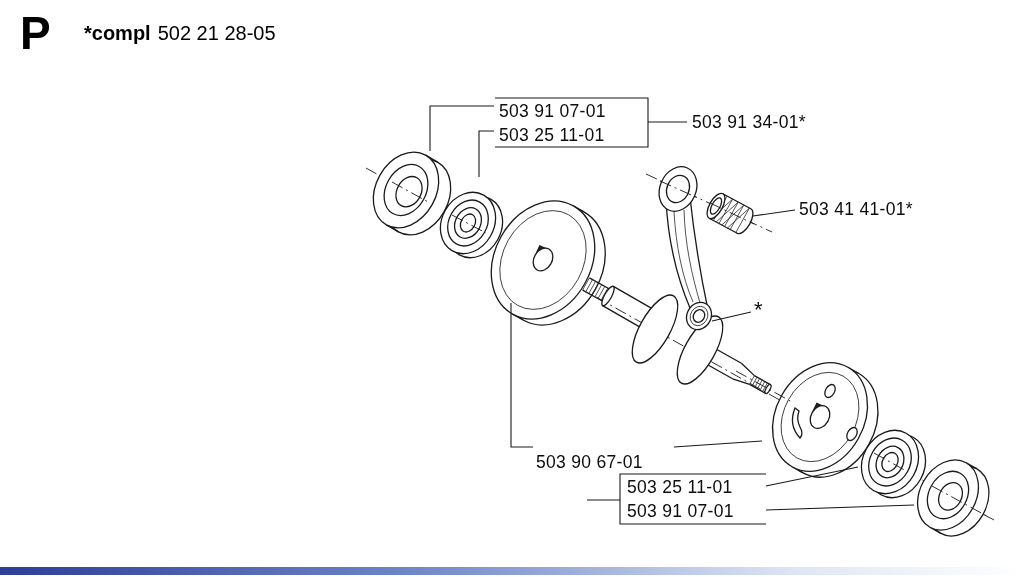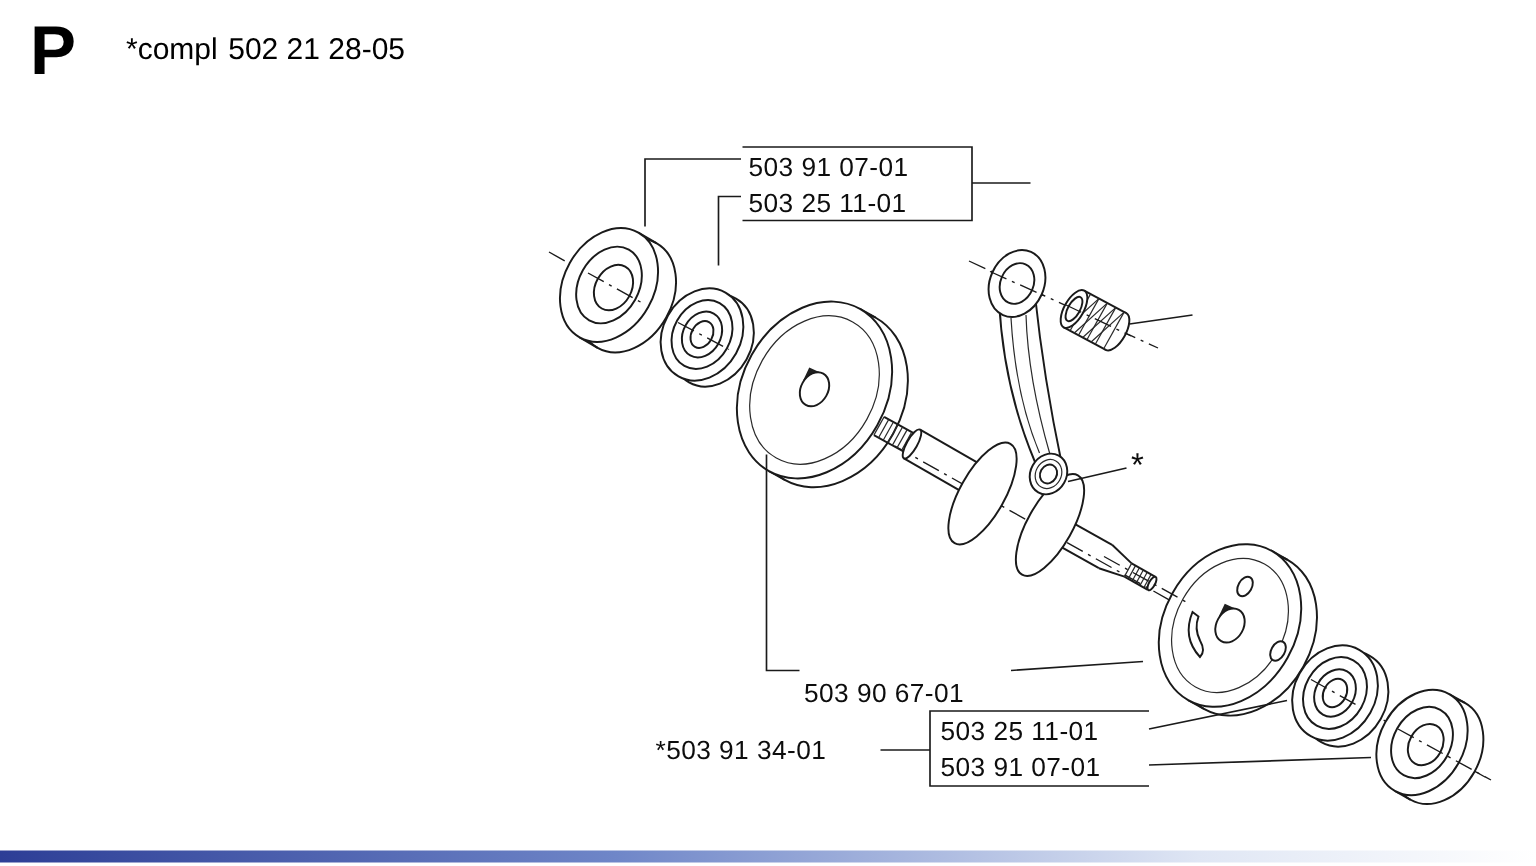--- a/index.html
+++ b/index.html
@@ -1,20 +1,20 @@
 <!DOCTYPE html>
 <html><head>
 <meta charset="utf-8">
 <style>
   html,body{margin:0;padding:0;background:#fff;}
   .page{position:relative;width:1024px;height:577px;background:#ffffff;overflow:hidden;
         font-family:"Liberation Sans",sans-serif;color:#111;}
   .letter{position:absolute;left:20px;top:6px;font-size:46px;font-weight:bold;color:#000;}
   .title{position:absolute;left:84px;top:22px;font-size:20px;color:#000;}
-  .title .b{font-weight:normal;margin-right:7px;}
+  .title .b{font-weight:bold;margin-right:7px;}
   .lbl{position:absolute;font-size:17.5px;line-height:1.2;white-space:nowrap;color:#0d0d0d;letter-spacing:.3px;}
   .star{font-size:22px;}
   svg{position:absolute;left:0;top:0;}
   .p{fill:#fff;stroke:#1a1a1a;stroke-width:1.3;}
   .s{fill:none;stroke:#1a1a1a;stroke-width:1.3;}
   .t{fill:none;stroke:#2a2a2a;stroke-width:.8;}
   .d{fill:#1f1f1f;stroke:none;}
   .q{fill:#fff;stroke:none;}
   .cl line{fill:none;stroke:#1a1a1a;stroke-width:.9;stroke-dasharray:12 4 2 4;}
   .ld line,.ld polyline,.ld path{fill:none;stroke:#1a1a1a;stroke-width:1.1;}
@@ -184,20 +184,21 @@
       <line x1="674" y1="447" x2="762" y2="441"></line>
       <line x1="587" y1="500" x2="620" y2="500"></line>
       <path d="M766,474 L620,474 L620,524 L766,524"></path>
       <line x1="766" y1="486" x2="858" y2="467"></line>
       <line x1="766" y1="510" x2="914" y2="505"></line>
     </g>
   </svg>
 
   <div class="lbl" style="left:499px;top:101px">503 91 07-01</div>
   <div class="lbl" style="left:499px;top:125px">503 25 11-01</div>
+  <div class="lbl" style="left:692px;top:112px">503 91 34-01*</div>
+  <div class="lbl" style="left:799px;top:199px">503 41 41-01*</div>
   <div class="lbl star" style="left:754px;top:297px">*</div>
   <div class="lbl" style="left:536px;top:452px">503 90 67-01</div>
-  <div class="lbl" style="left:437px;top:490px">*503 91 34-01</div>
   <div class="lbl" style="left:627px;top:477px">503 25 11-01</div>
   <div class="lbl" style="left:627px;top:501px">503 91 07-01</div>
 
   <div class="footer-bar"></div>
 </div>
 
 </body></html>

